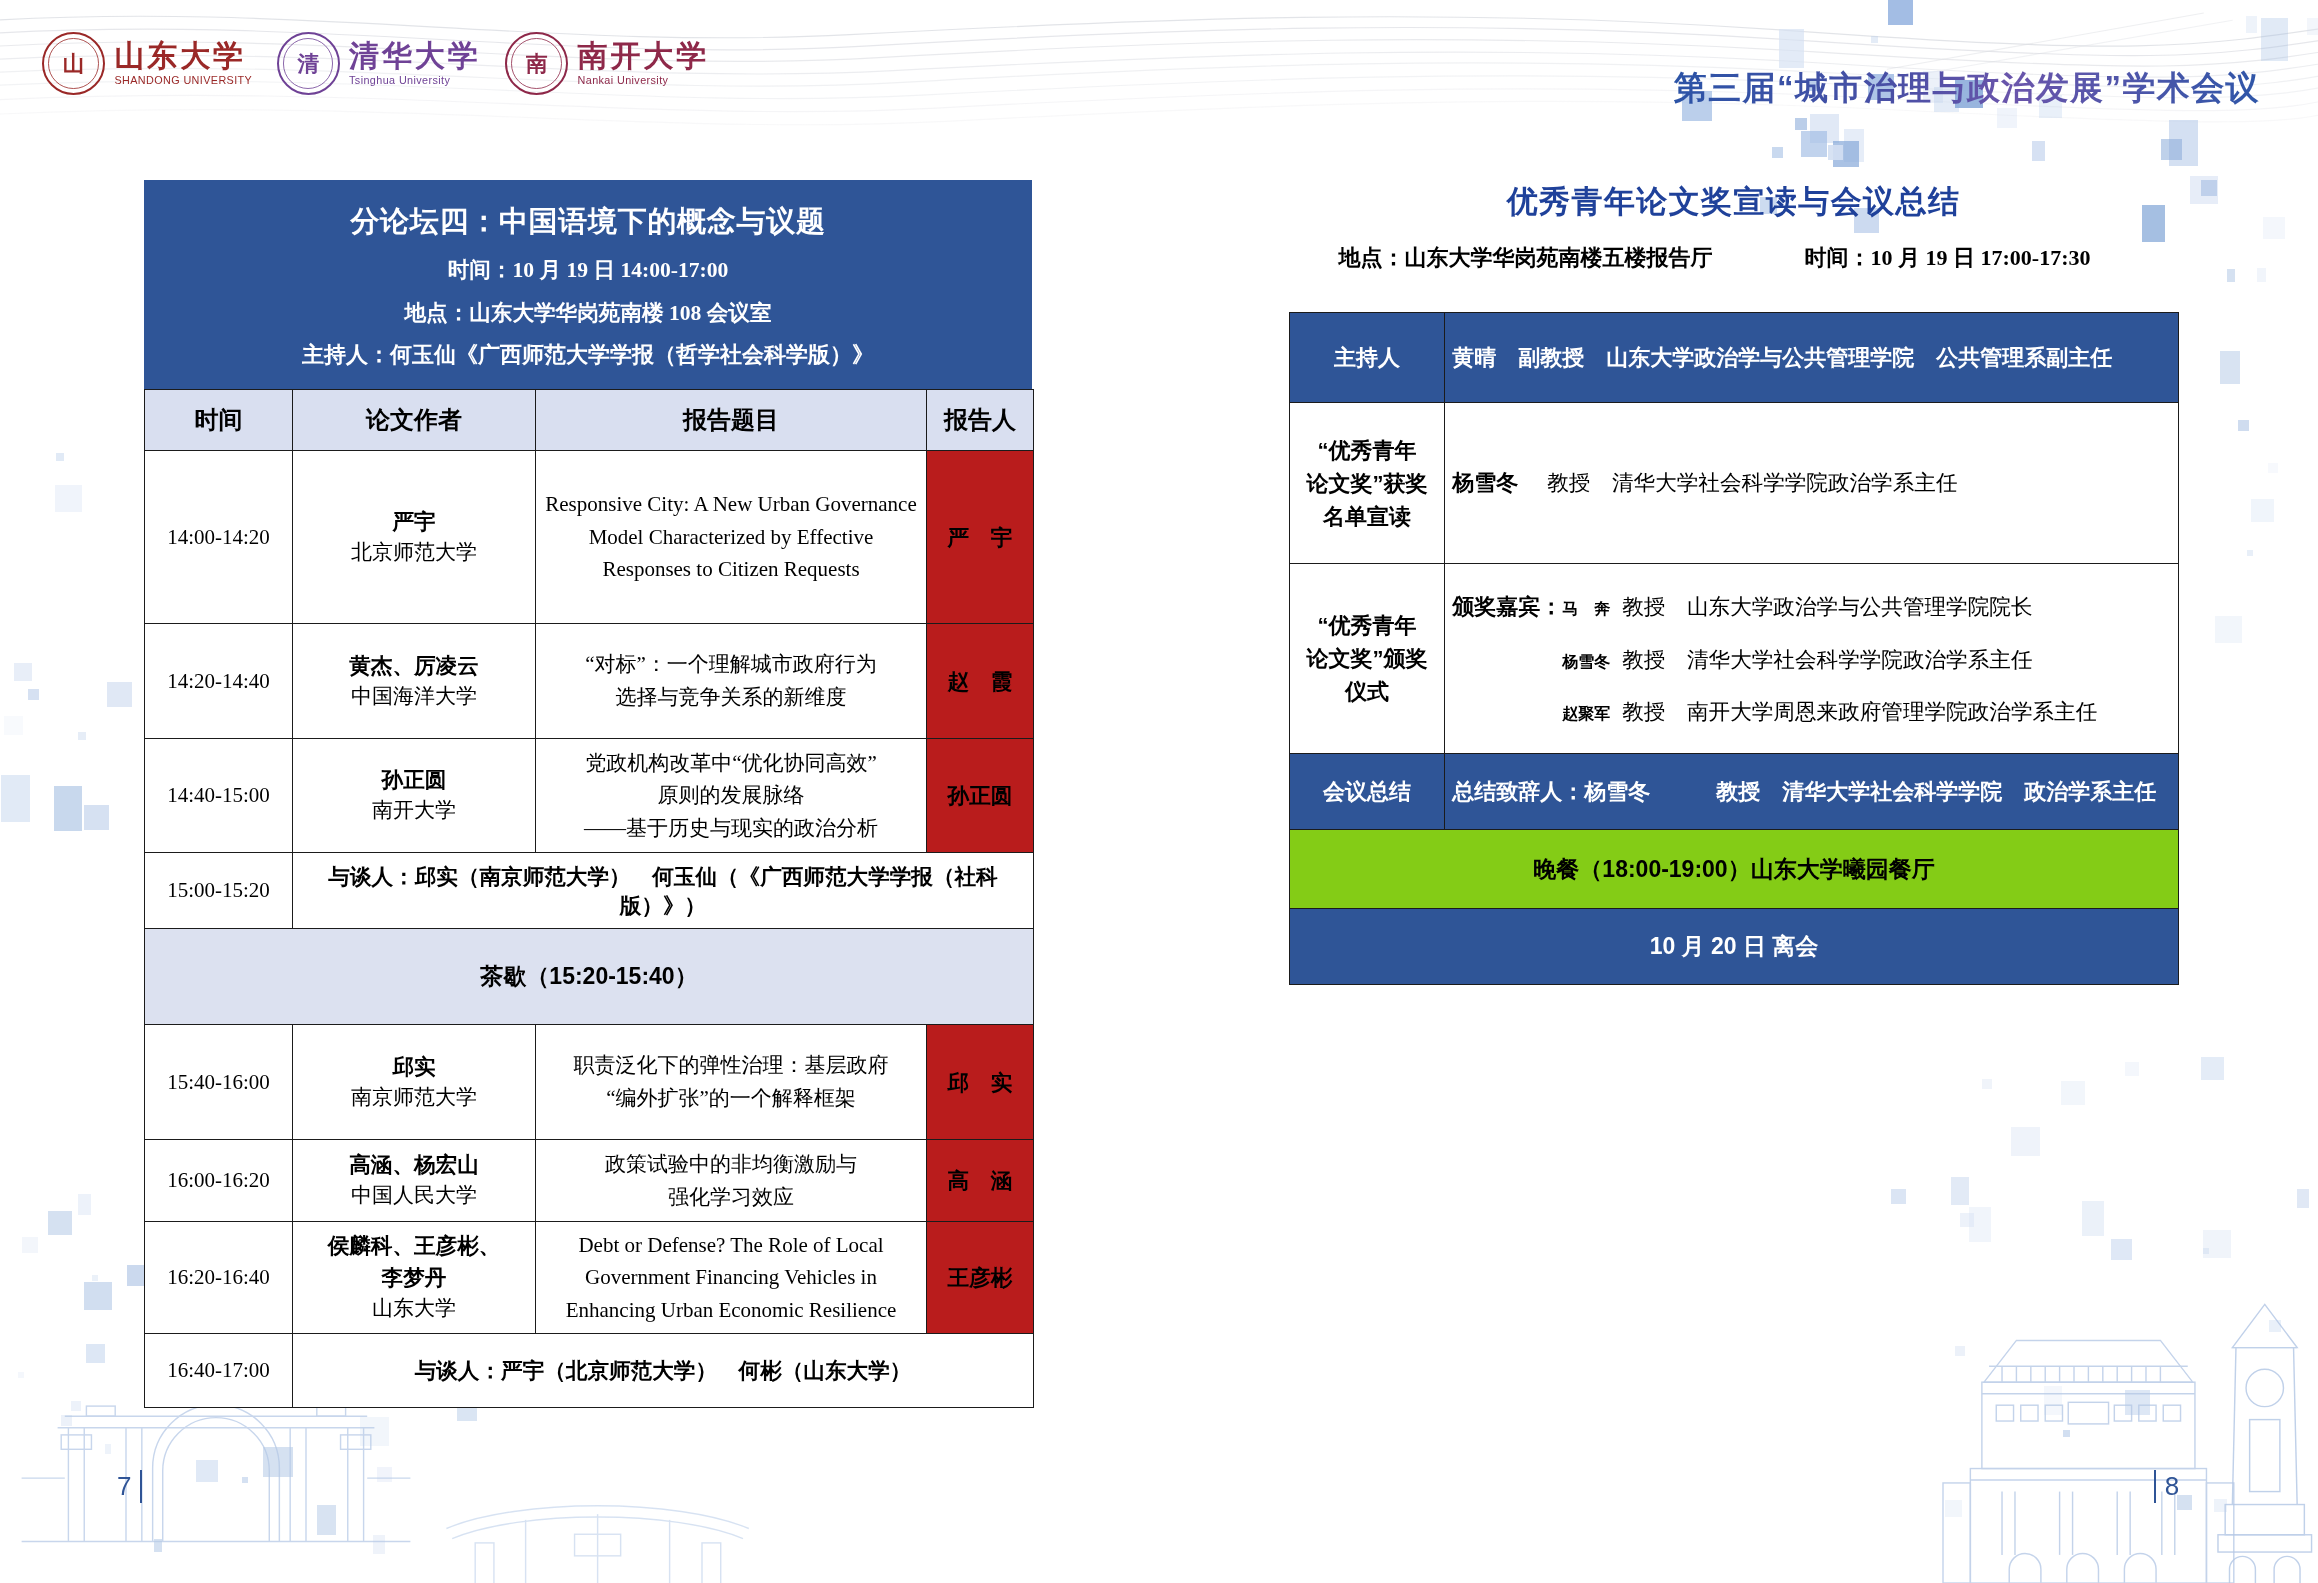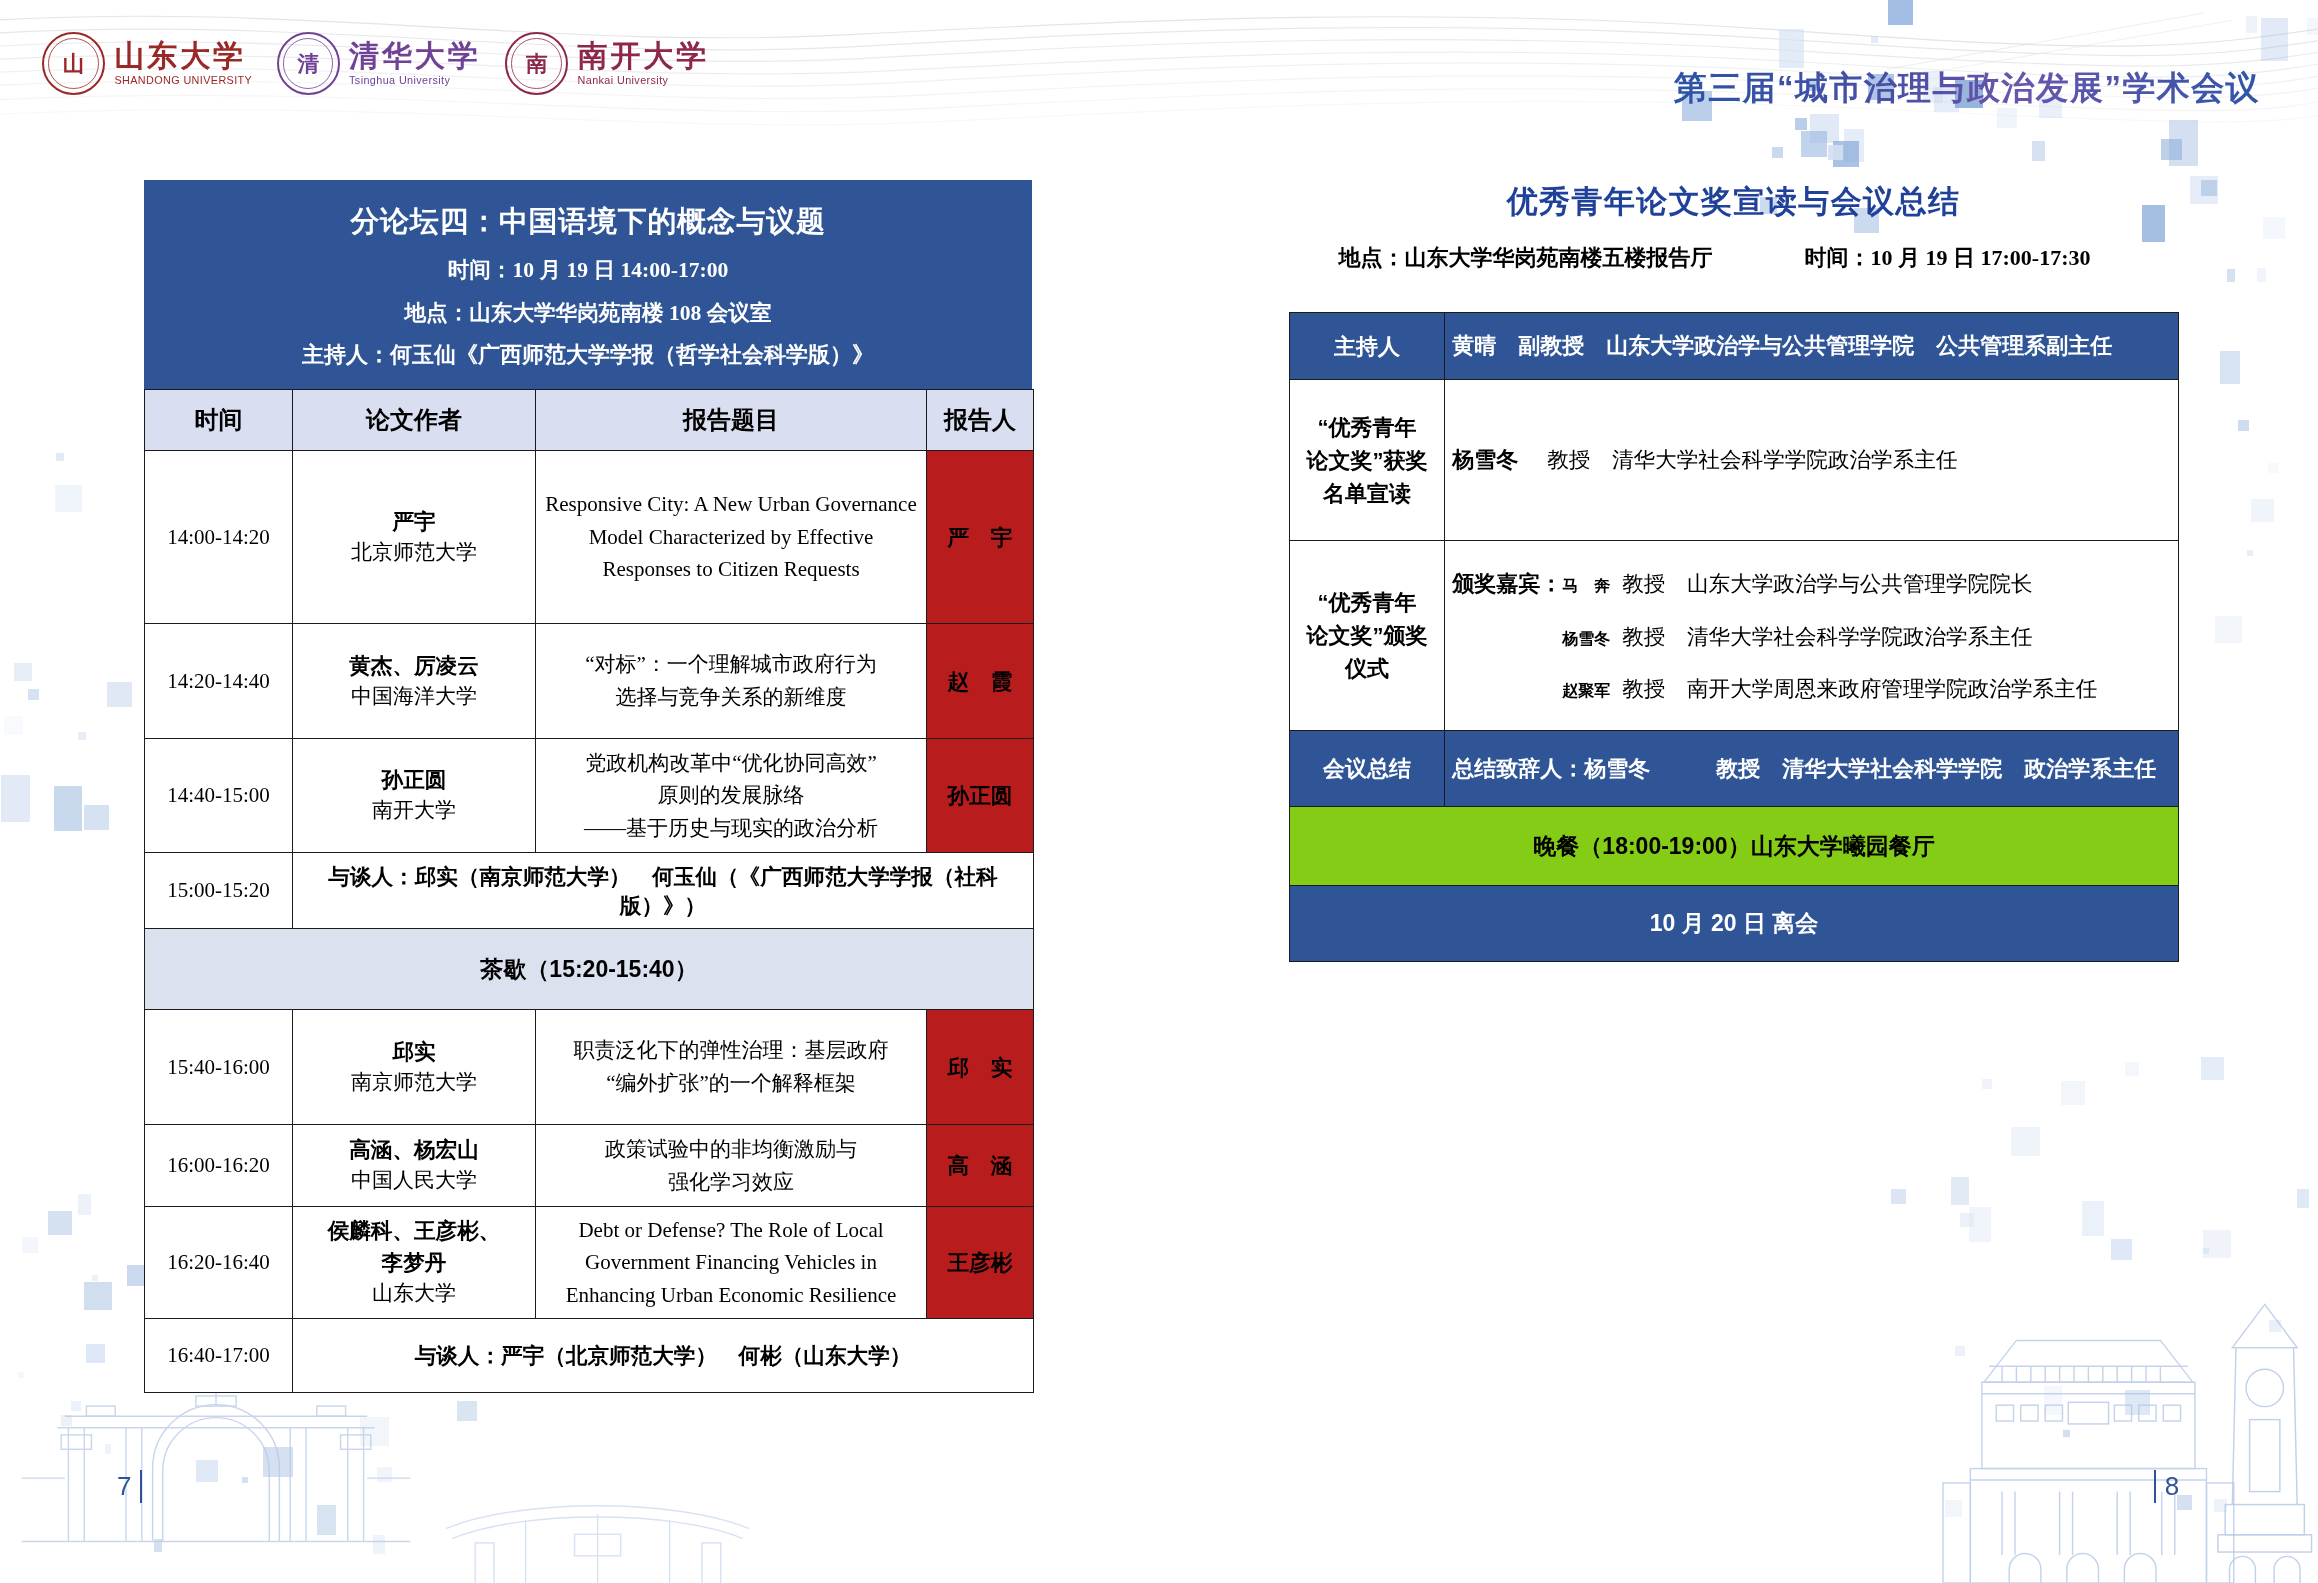--- a/index.html
+++ b/index.html
@@ -384,21 +384,21 @@
       </td>
       <td class="cell-title">党政机构改革中“优化协同高效”
 原则的发展脉络
 ——基于历史与现实的政治分析</td>
       <td class="cell-presenter">孙正圆</td>
     </tr>
     <tr style="height:76px">
       <td class="cell-time">15:00-15:20</td>
       <td class="cell-discussants" colspan="3">与谈人：邱实（南京师范大学）　何玉仙（《广西师范大学学报（社科版）》）</td>
     </tr>
-    <tr style="height:81px" class="row-break">
+    <tr style="height:96px" class="row-break">
       <td colspan="4">茶歇（15:20-15:40）</td>
     </tr>
     <tr style="height:115px">
       <td class="cell-time">15:40-16:00</td>
       <td class="cell-authors">
         <div class="authors">邱实</div>
         <div class="affil">南京师范大学</div>
       </td>
       <td class="cell-title">职责泛化下的弹性治理：基层政府
 “编外扩张”的一个解释框架</td>
@@ -436,21 +436,21 @@
     <span>地点：山东大学华岗苑南楼五楼报告厅</span>
     <span>时间：10 月 19 日 17:00-17:30</span>
   </div>
 
   <table class="grid summary-table">
     <colgroup>
         <col style="width:155px">
         <col style="width:734px">
       </colgroup>
     <tbody>
-        <tr style="height:67px" class="blue-row">
+        <tr style="height:90px" class="blue-row">
       <td class="label-cell">主持人</td>
       <td class="content-cell">黄晴　副教授　山东大学政治学与公共管理学院　公共管理系副主任</td>
     </tr>
     <tr style="height:161px">
       <td class="label-cell">“优秀青年
 论文奖”获奖
 名单宣读</td>
       <td class="content-cell">
         <span class="name-bold">杨雪冬</span><span class="desc-text">教授　清华大学社会科学学院政治学系主任</span>
       </td>

